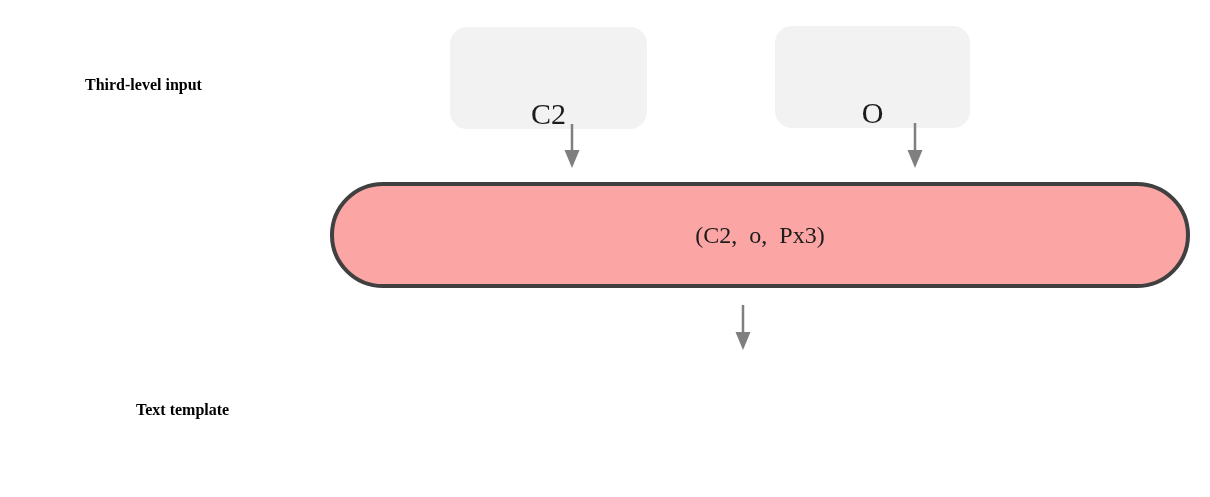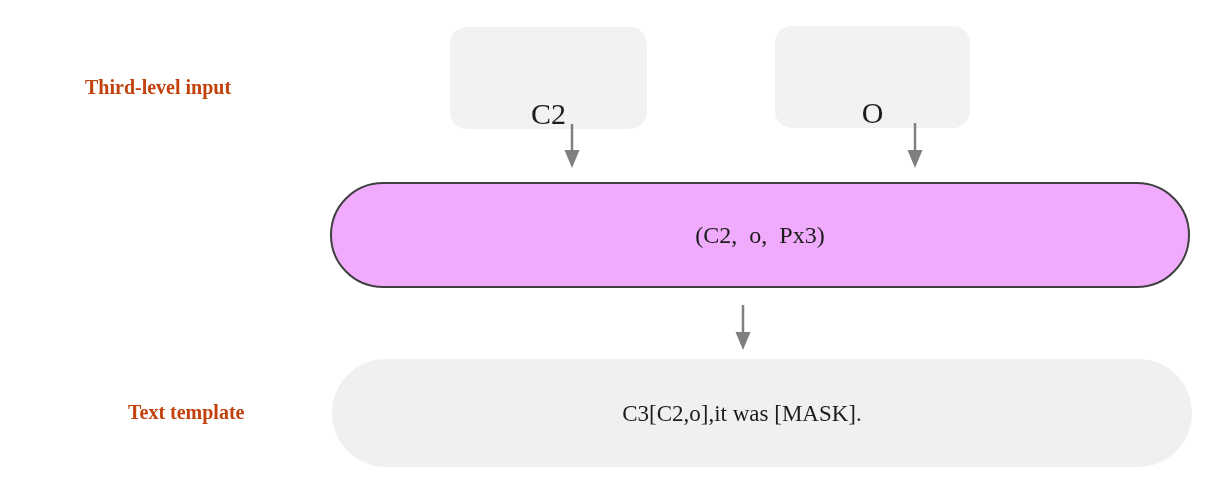--- a/index.html
+++ b/index.html
@@ -11,28 +11,28 @@
   .canvas {
     position: relative;
     width: 1210px;
     height: 497px;
     background: #ffffff;
     overflow: hidden;
   }
   .row-label {
     position: absolute;
     font-weight: bold;
-    font-size: 20px;
+    font-size: 16px;
     line-height: 1;
-    color: #c2410c;
+    color: #000000;
     white-space: nowrap;
   }
   .label-third    { left: 85px;  top: 77px;  }
   .label-prompt   { left: 12px;  top: 231px; }
-  .label-template { left: 128px; top: 402px; }
+  .label-template { left: 136px; top: 402px; }
 
   .node {
     position: absolute;
     display: flex;
     align-items: center;
     justify-content: center;
     box-sizing: border-box;
     color: #1c1c1c;
   }
   .input-box {
@@ -41,22 +41,22 @@
     font-size: 30px;
     line-height: 1;
     white-space: pre;
     align-items: flex-end;
   }
   .box-c2 { left: 450px; top: 27px; width: 197px; height: 102px; }
   .box-o  { left: 775px; top: 26px; width: 195px; height: 102px; }
 
   .pill-constructor {
     left: 330px; top: 182px; width: 860px; height: 106px;
-    background: #f0abfc;
-    border: 2px solid #404040;
+    background: #fca5a5;
+    border: 4px solid #404040;
     border-radius: 53px;
     font-size: 24px;
     line-height: 1;
     white-space: pre;
   }
   .pill-template {
     left: 332px; top: 359px; width: 860px; height: 108px;
     background: #f0f0f0;
     border-radius: 54px;
     font-size: 23px;
@@ -87,23 +87,20 @@
   </div>
 
   <div class="node input-box box-o">
     <span>O</span>
   </div>
 
   <div class="node pill-constructor">
     <span>(C2,  o,  Px3)</span>
   </div>
 
-  <div class="node pill-template">
-    <span>C3[C2,o],it was [MASK].</span>
-  </div>
 
   <svg class="arrow-layer" viewBox="0 0 1210 497" xmlns="http://www.w3.org/2000/svg">
     <g stroke="#7f7f7f" fill="#7f7f7f">
       <line x1="572" y1="124" x2="572" y2="151" stroke-width="2.5"></line>
       <polygon points="564.5,150 579.5,150 572,168" stroke="none"></polygon>
     </g>
     <g stroke="#7f7f7f" fill="#7f7f7f">
       <line x1="915" y1="123" x2="915" y2="151" stroke-width="2.5"></line>
       <polygon points="907.5,150 922.5,150 915,168" stroke="none"></polygon>
     </g>

